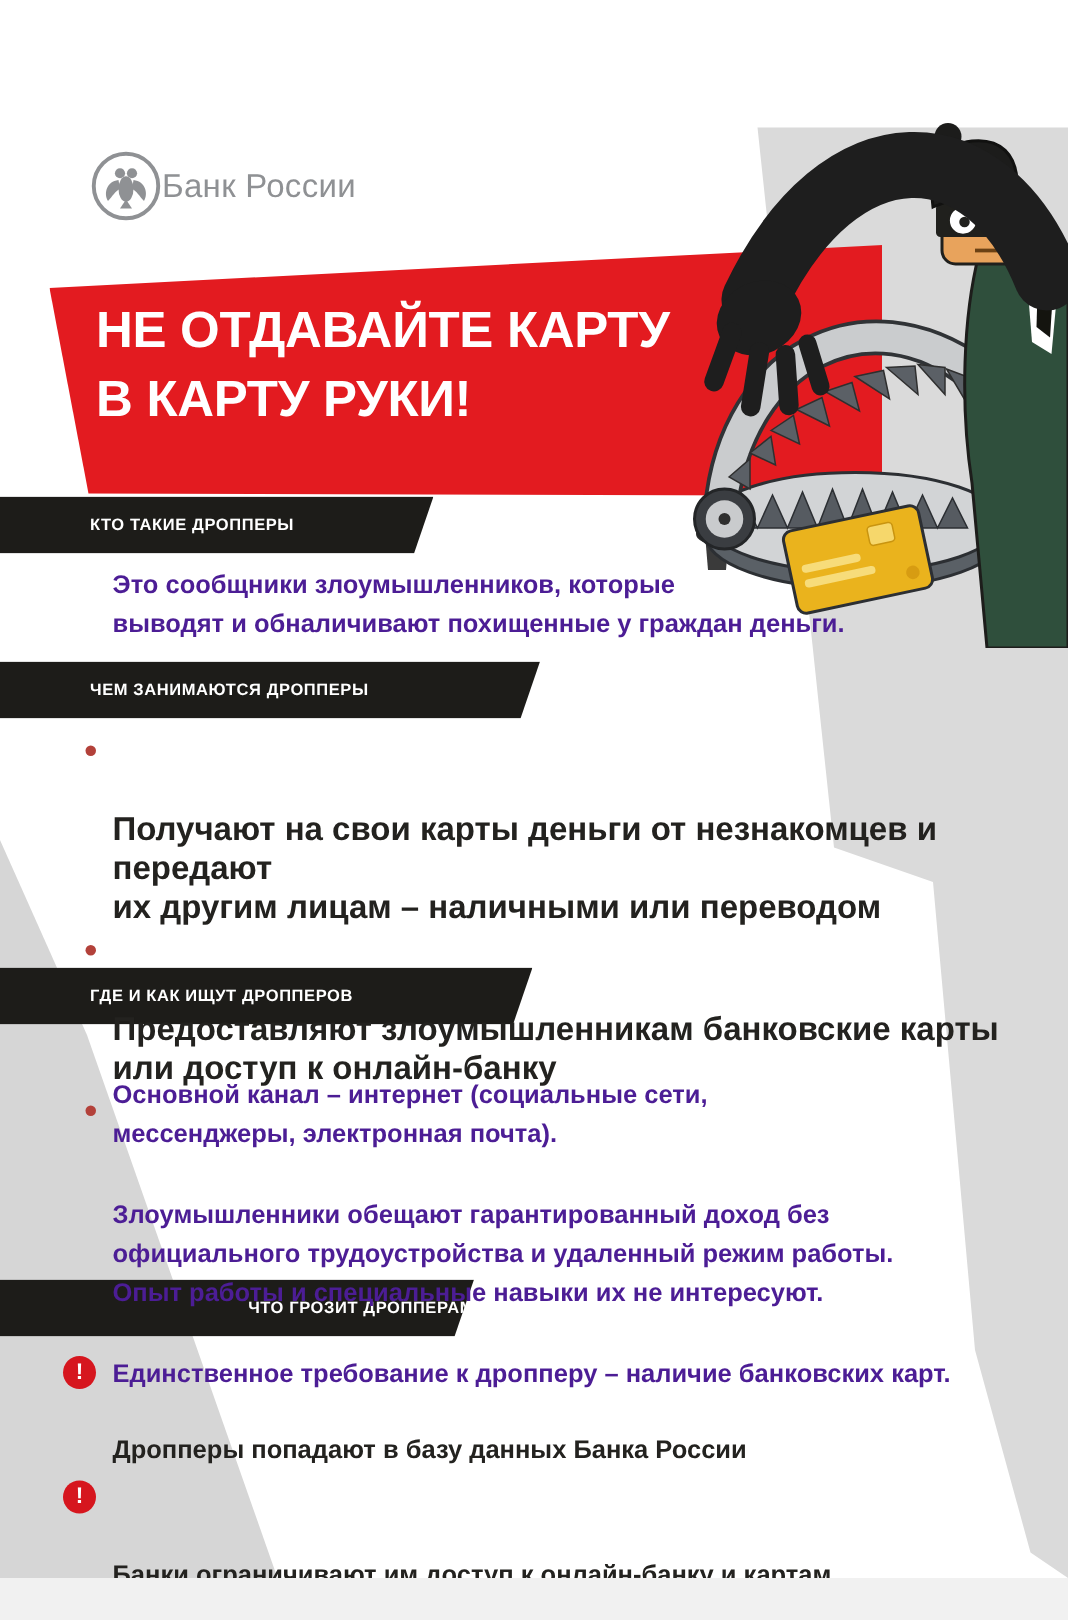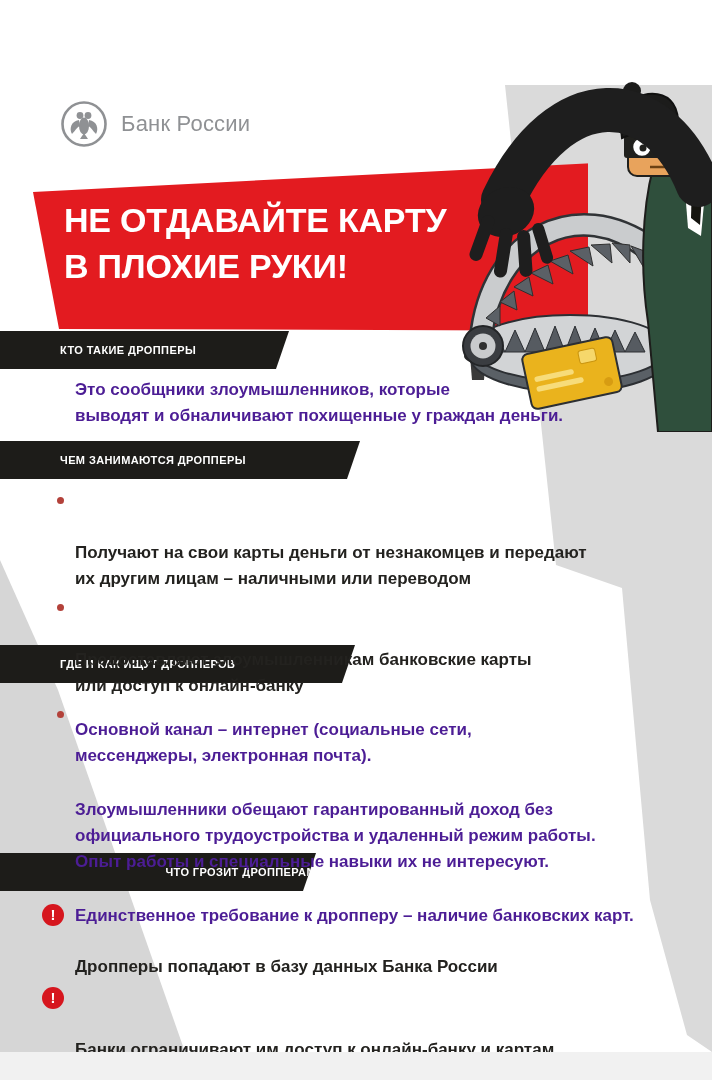--- a/index.html
+++ b/index.html
@@ -3,21 +3,21 @@
 <meta charset="utf-8">
 <style>
   html,body{margin:0;padding:0;}
   body{font-family:"Liberation Sans","DejaVu Sans",sans-serif;}
   .poster{position:relative;width:712px;height:1080px;background:#ffffff;overflow:hidden;}
   .bg-svg,.art-svg{position:absolute;}
   .bg-svg{left:0;top:0;}
   .art-svg{left:400px;top:60px;}
 
   
-  .logo{position:absolute;left:60px;top:100px;display:flex;align-items:center;gap:13px;}
+  .logo{position:absolute;left:60px;top:100px;display:flex;align-items:center;}
   .logo-text{color:#8f9194;font-size:22px;letter-spacing:.2px;}
 
   
   .banner{position:absolute;left:0;top:155px;width:588px;height:176px;background:#e31b20;
           clip-path:polygon(33px 37px,712px 2px,712px 176px,59px 174px);}
   .banner-text{position:absolute;left:64px;top:42px;color:#ffffff;font-weight:700;
                font-size:34px;line-height:46px;letter-spacing:-.2px;}
 
   
   .sec-h{position:absolute;left:0;height:38px;background:#1d1c19;color:#ffffff;
@@ -30,21 +30,21 @@
   .h4{top:853px;width:316px;text-align:right;}
 
   
   .body-txt{position:absolute;left:75px;color:#4c1d95;font-size:17px;font-weight:700;
             line-height:26px;white-space:pre-line;}
   .s1{top:377px;}
   .s3{top:691px;}
   .s3 p{margin:0 0 2px 0;white-space:pre-line;}
 
   .s2{position:absolute;left:75px;top:488px;}
-  .bullet{position:relative;color:#23221f;font-size:17px;font-weight:700;line-height:26px;
+  .bullet{position:relative;color:#23221f;font-size:22px;font-weight:700;line-height:26px;
           white-space:pre-line;margin:0 0 3px 0;}
   .dot{position:absolute;left:-18px;top:9px;width:7px;height:7px;border-radius:50%;background:#b3413a;}
 
   .s4{position:absolute;left:75px;top:902px;}
   .warn{position:relative;color:#23221f;font-size:17px;font-weight:700;line-height:26px;
         white-space:pre-line;margin:0 0 5px 0;}
   .w-ic{position:absolute;left:-33px;top:2px;width:22px;height:22px;border-radius:50%;
         background:#d6161e;color:#ffffff;font-size:15px;font-weight:700;text-align:center;
         line-height:22px;}
 
@@ -69,21 +69,21 @@
       <path d="M19,20 C11,21 9,29 12,34 C15,31 17,27 20,26 Z" fill="#8f9194"></path>
       <path d="M29,20 C37,21 39,29 36,34 C33,31 31,27 28,26 Z" fill="#8f9194"></path>
       <path d="M24,33 L20,39 L28,39 Z" fill="#8f9194"></path>
     </svg>
     <span class="logo-text">Банк России</span>
   </div>
 
   <div class="banner">
     <div class="banner-text">
       <div>НЕ ОТДАВАЙТЕ КАРТУ</div>
-      <div>В ПЛОХИЕ РУКИ!</div>
+      <div>В КАРТУ РУКИ!</div>
     </div>
   </div>
 
   <div class="sec-h h1">КТО ТАКИЕ ДРОППЕРЫ</div>
   <div class="sec-h h2">ЧЕМ ЗАНИМАЮТСЯ ДРОППЕРЫ</div>
   <div class="sec-h h3">ГДЕ И КАК ИЩУТ ДРОППЕРОВ</div>
   <div class="sec-h h4">ЧТО ГРОЗИТ ДРОППЕРАМ</div>
 
   <div class="body-txt s1">Это сообщники злоумышленников, которые
 выводят и обналичивают похищенные у граждан деньги.</div>

